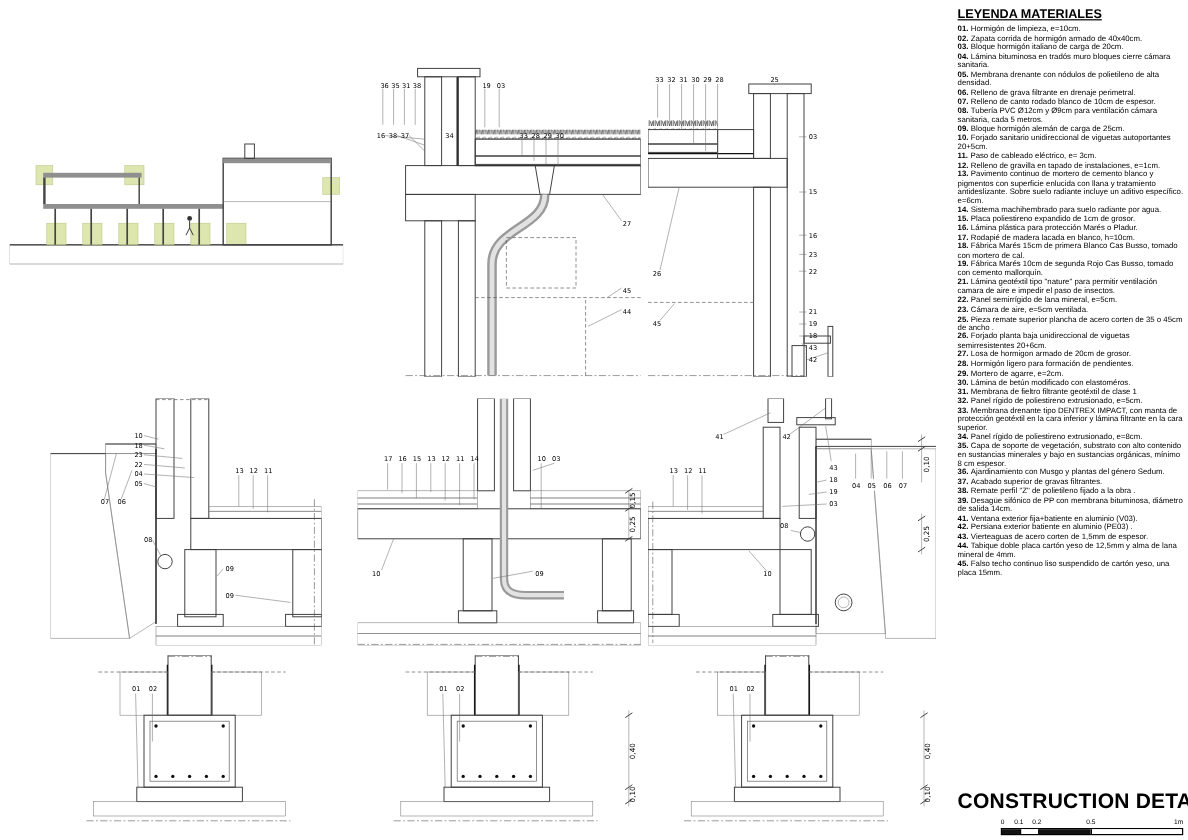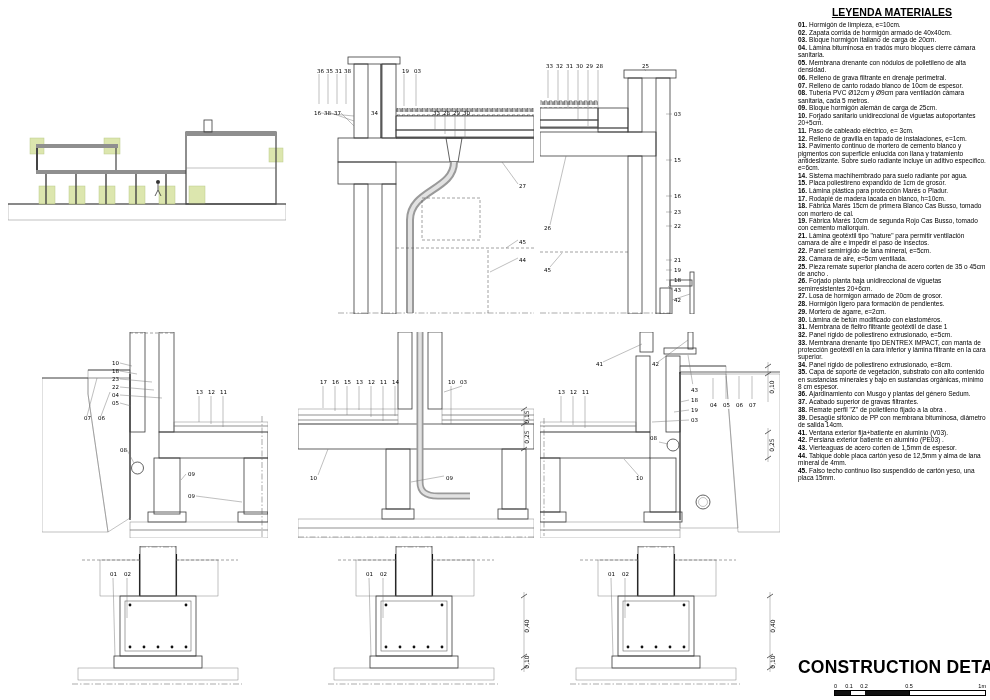--- a/index.html
+++ b/index.html
@@ -12,21 +12,21 @@
   svg .ld{stroke:#707070;stroke-width:0.45;fill:none;}
   svg .mem{stroke:#111;stroke-width:1.1;fill:none;}
   svg .dash{stroke:#555;stroke-width:0.55;stroke-dasharray:3 2;fill:none;}
   svg .dd{stroke:#555;stroke-width:0.5;stroke-dasharray:6 2 1.5 2;fill:none;}
   svg text.c{font:5.5px "DejaVu Sans",sans-serif;fill:#000;}
   svg text.dim{font:6px "DejaVu Sans",sans-serif;fill:#000;}
   svg .grn{fill:#d9e4a6;opacity:.9;stroke:#b4c47c;stroke-width:.5;}
   
   .legend{position:absolute;left:798px;top:6px;width:188px;height:690px;
           display:flex;flex-direction:column;}
-  .legend-title{font-size:10.5px;font-weight:bold;text-decoration:underline;margin:0 0 3px 0;text-align:center;}
+  .legend-title{font-size:10.5px;font-weight:bold;text-decoration:underline;margin:0 0 3px 0;}
   .legend-list{font-size:6.5px;line-height:1.1;}
   .legend-item{margin-bottom:.6px;}
   .legend-item b{margin-right:2px;}
   .sheet-title{font-size:17.5px;font-weight:bold;letter-spacing:.2px;margin-top:auto;
                white-space:nowrap;}
   .scalebar{margin-top:5px;width:152px;margin-left:auto;}
   .scale-labels{position:relative;height:7px;font-size:5.5px;}
   .scale-label{position:absolute;top:0;}
   .scale-label:nth-of-type(1){left:0;}
   .scale-label:nth-of-type(2){left:15px;transform:translateX(-50%);}

